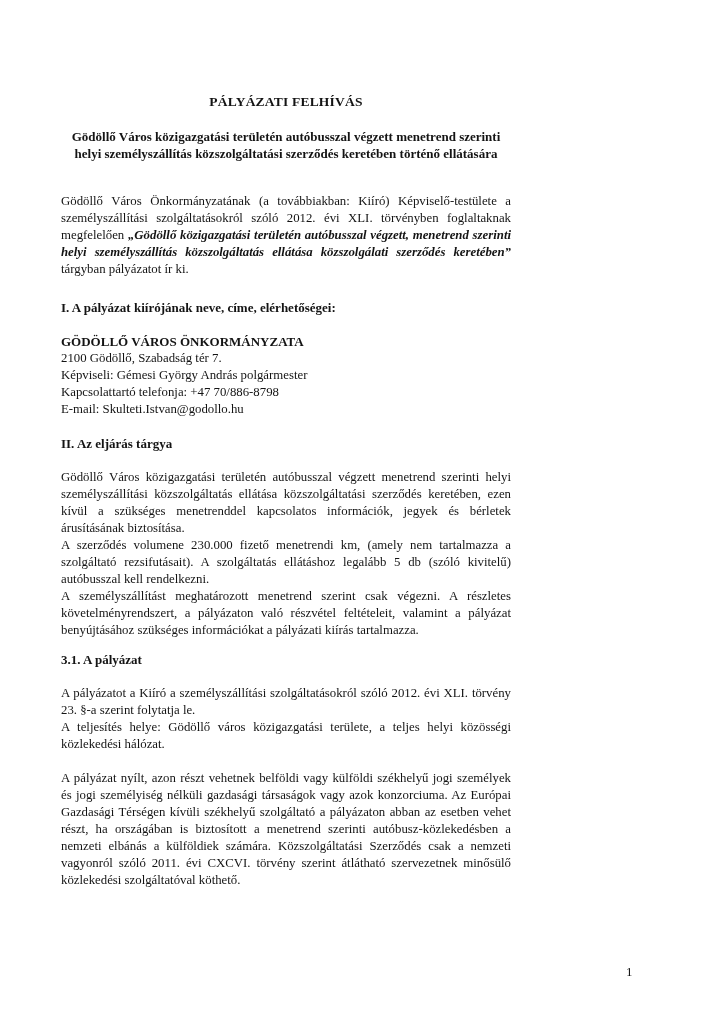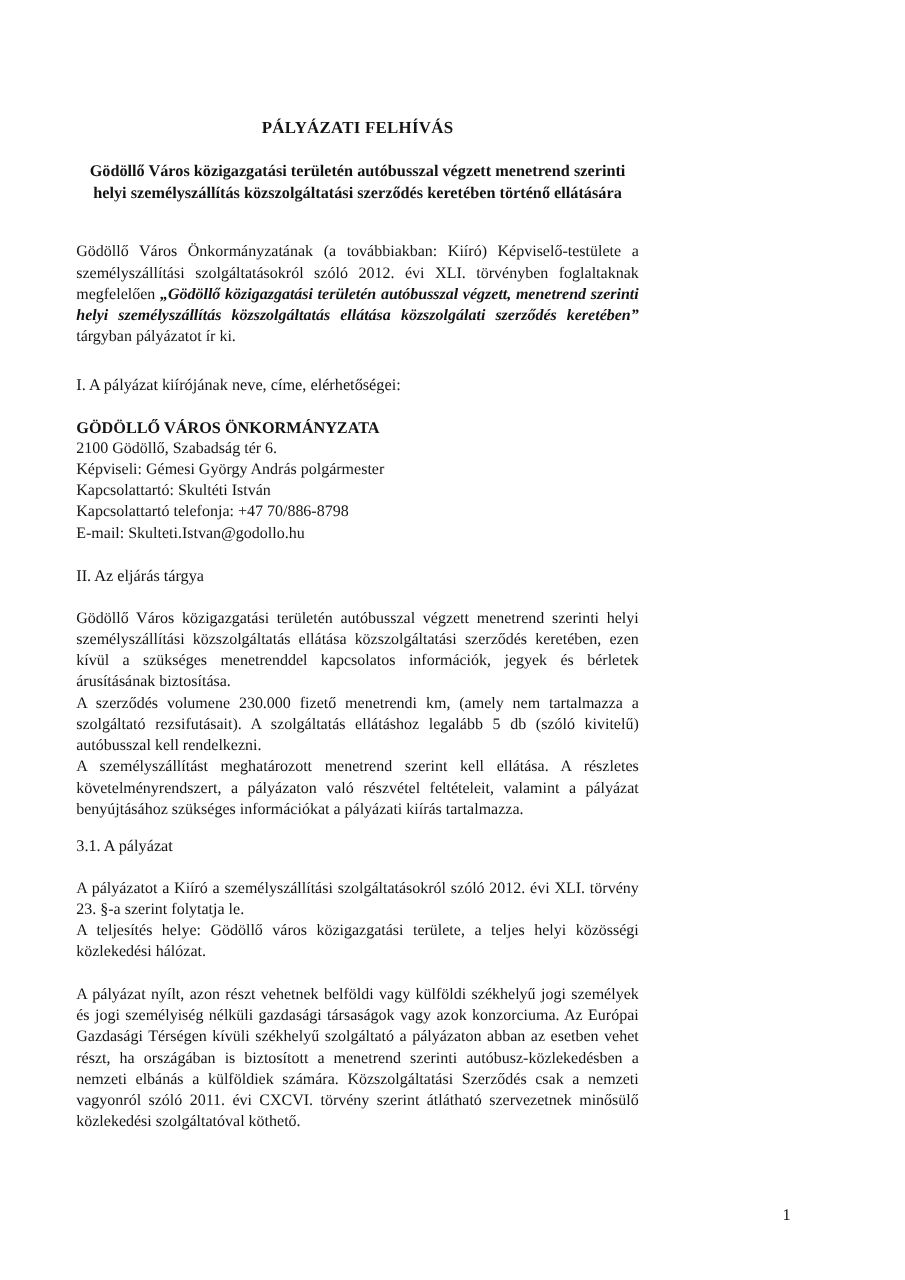--- a/index.html
+++ b/index.html
@@ -51,21 +51,21 @@
   .intro-wrap {
     margin-bottom: 21px;
   }
   .bold-italic {
     font-weight: bold;
     font-style: italic;
   }
   h2.sec-heading {
     font-size: 13px;
     line-height: 17px;
-    font-weight: normal;
+    font-weight: bold;
     margin: 0 0 17px 0;
   }
   .org-name {
     font-weight: bold;
     font-size: 13px;
     line-height: 17px;
     margin: 0;
   }
   .org-line {
     font-size: 12.8px;
@@ -95,33 +95,32 @@
   <div class="intro-wrap">
     <p class="body-text">
       <span>Gödöllő Város Önkormányzatának (a továbbiakban: Kiíró) Képviselő-testülete a személyszállítási szolgáltatásokról szóló 2012. évi XLI. törvényben foglaltaknak megfelelően </span><span class="bold-italic">„Gödöllő közigazgatási területén autóbusszal végzett, menetrend szerinti helyi személyszállítás közszolgáltatás ellátása közszolgálati szerződés keretében”</span><span> tárgyban pályázatot ír ki.</span>
     </p>
   </div>
 
   <h2 class="sec-heading">I. A pályázat kiírójának neve, címe, elérhetőségei:</h2>
 
   <div class="block-gap">
     <p class="org-name">GÖDÖLLŐ VÁROS ÖNKORMÁNYZATA</p>
-    <p class="org-line">2100 Gödöllő, Szabadság tér 6.</p>
+    <p class="org-line">2100 Gödöllő, Szabadság tér 7.</p>
     <p class="org-line">Képviseli: Gémesi György András polgármester</p>
-    <p class="org-line">Kapcsolattartó: Skultéti István</p>
     <p class="org-line">Kapcsolattartó telefonja: +47 70/886-8798</p>
     <p class="org-line">E-mail: Skulteti.Istvan@godollo.hu</p>
   </div>
 
   <h2 class="sec-heading">II. Az eljárás tárgya</h2>
 
   <div class="gap-sm">
     <p class="body-text">Gödöllő Város közigazgatási területén autóbusszal végzett menetrend szerinti helyi személyszállítási közszolgáltatás ellátása közszolgáltatási szerződés keretében, ezen kívül a szükséges menetrenddel kapcsolatos információk, jegyek és bérletek árusításának biztosítása.</p>
     <p class="body-text">A szerződés volumene 230.000 fizető menetrendi km, (amely nem tartalmazza a szolgáltató rezsifutásait). A szolgáltatás ellátáshoz legalább 5 db (szóló kivitelű) autóbusszal kell rendelkezni.</p>
-    <p class="body-text">A személyszállítást meghatározott menetrend szerint kell ellátása. A részletes követelményrendszert, a pályázaton való részvétel feltételeit, valamint a pályázat benyújtásához szükséges információkat a pályázati kiírás tartalmazza.</p>
+    <p class="body-text">A személyszállítást meghatározott menetrend szerint csak végezni. A részletes követelményrendszert, a pályázaton való részvétel feltételeit, valamint a pályázat benyújtásához szükséges információkat a pályázati kiírás tartalmazza.</p>
   </div>
 
 
   <h2 class="sec-heading">3.1. A pályázat</h2>
 
   <div class="gap-md">
     <p class="body-text">A pályázatot a Kiíró a személyszállítási szolgáltatásokról szóló 2012. évi XLI. törvény 23. §-a szerint folytatja le.</p>
     <p class="body-text">A teljesítés helye: Gödöllő város közigazgatási területe, a teljes helyi közösségi közlekedési hálózat.</p>
   </div>
 

